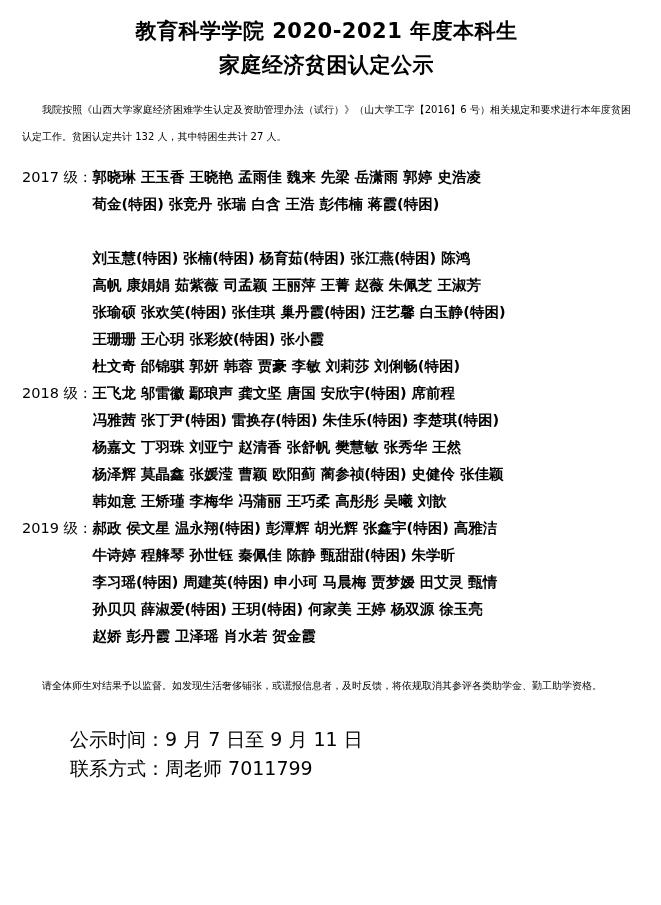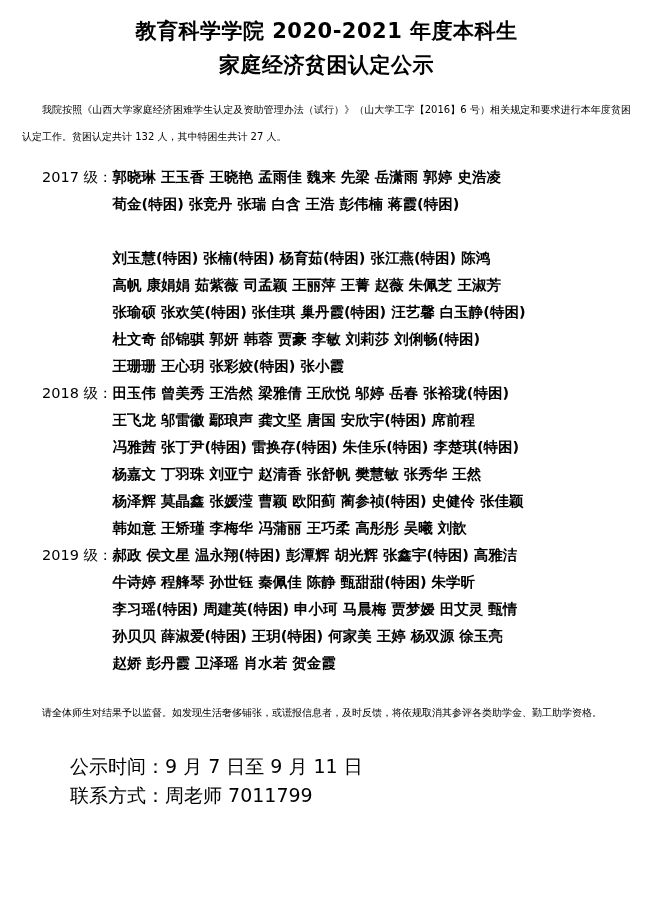--- a/index.html
+++ b/index.html
@@ -36,21 +36,20 @@
     line-height: 27px;
     text-align: justify;
     text-justify: inter-ideograph;
     margin-top: 14px;
   }
   .para.indent {
     text-indent: 2em;
   }
   .roster {
     margin-top: 14px;
-    margin-left: 20px;
   }
   .grade-block {
     display: flex;
     align-items: flex-start;
     font-size: 14.5px;
     line-height: 27px;
   }
   .grade-label {
     white-space: nowrap;
     flex: 0 0 auto;
@@ -101,29 +100,28 @@
 
     <div class="grade-block">
       <div class="grade-label">2017 级：</div>
       <div class="grade-names">
         <div class="name-line">郭晓琳 王玉香 王晓艳 孟雨佳 魏来 先梁 岳潇雨 郭婷 史浩凌</div>
         <div class="name-line">荀金(特困) 张竞丹 张瑞 白含 王浩 彭伟楠 蒋霞(特困)</div>
         <div class="spacer-line"></div>
         <div class="name-line">刘玉慧(特困) 张楠(特困) 杨育茹(特困) 张江燕(特困) 陈鸿</div>
         <div class="name-line">高帆 康娟娟 茹紫薇 司孟颖 王丽萍 王菁 赵薇 朱佩芝 王淑芳</div>
         <div class="name-line">张瑜硕 张欢笑(特困) 张佳琪 巢丹霞(特困) 汪艺馨 白玉静(特困)</div>
+        <div class="name-line">王珊珊 王心玥 张彩姣(特困) 张小霞</div>
         <div class="name-line">杜文奇 邰锦骐 郭妍 韩蓉 贾豪 李敏 刘莉莎 刘俐畅(特困)</div>
-        <div class="name-line">王珊珊 王心玥 张彩姣(特困) 张小霞</div>
       </div>
     </div>
 
     <div class="grade-block">
       <div class="grade-label">2018 级：</div>
       <div class="grade-names">
-        <div class="name-line">田玉伟 曾美秀 王浩然 梁雅倩 王欣悦 邬婷 岳春 张裕珑(特困)</div>
         <div class="name-line">王飞龙 邬雷徽 鄢琅声 龚文坚 唐国 安欣宇(特困) 席前程</div>
         <div class="name-line">冯雅茜 张丁尹(特困) 雷换存(特困) 朱佳乐(特困) 李楚琪(特困)</div>
         <div class="name-line">杨嘉文 丁羽珠 刘亚宁 赵清香 张舒帆 樊慧敏 张秀华 王然</div>
         <div class="name-line">杨泽辉 莫晶鑫 张媛滢 曹颖 欧阳蓟 蔺参祯(特困) 史健伶 张佳颖</div>
         <div class="name-line">韩如意 王矫瑾 李梅华 冯蒲丽 王巧柔 高彤彤 吴曦 刘歆</div>
       </div>
     </div>
 
     <div class="grade-block">
       <div class="grade-label">2019 级：</div>

